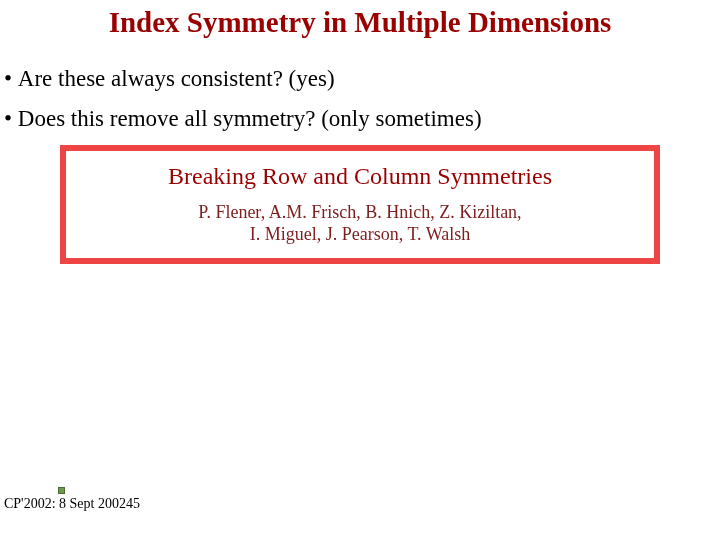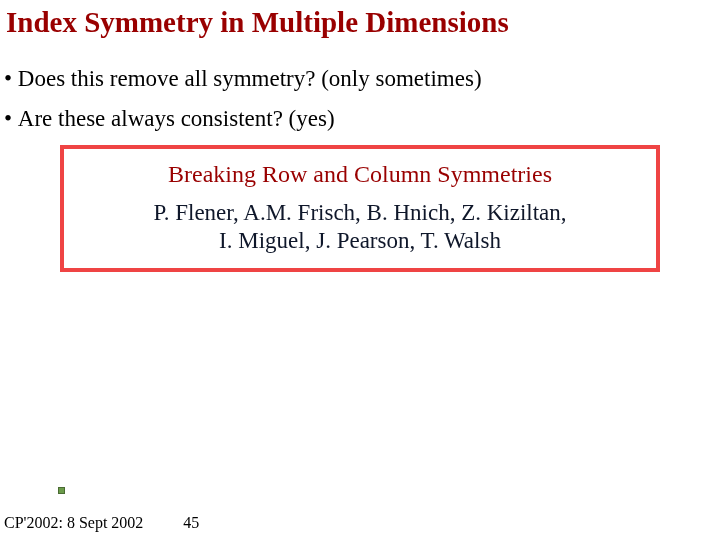--- a/index.html
+++ b/index.html
@@ -15,20 +15,21 @@
   .slide {
     width: 100%;
     height: 100%;
     position: relative;
     padding: 0;
   }
   .title {
     font-size: 29px;
     font-weight: bold;
     color: #990000;
+    text-align: center;
     padding: 6px 6px 10px 6px;
     line-height: 1.15;
   }
   .body-text {
     font-size: 23px;
     color: #000000;
     padding: 14px 6px 0 4px;
     line-height: 1.2;
   }
   .bullets {
@@ -36,56 +37,55 @@
   }
   .bullet {
     font-size: 23px;
     color: #000000;
     line-height: 1.2;
     margin-bottom: 12px;
   }
   .ref-box {
     margin: 6px auto 0 auto;
     width: 600px;
-    border: 4px solid #ef4444;
+    border: 6px solid #ef4444;
     background: #ffffff;
     padding: 10px 10px 12px 10px;
     text-align: center;
   }
   .ref-title {
     font-size: 24px;
     color: #990000;
     line-height: 1.25;
     margin-bottom: 10px;
   }
   .ref-authors {
-    font-size: 23px;
-    color: #0f172a;
+    font-size: 18px;
+    color: #7f1d1d;
     line-height: 1.25;
   }
   .green-square {
     position: absolute;
     left: 58px;
     bottom: 46px;
     width: 7px;
     height: 7px;
     background: #6b9b4a;
     border: 1px solid #4a6b33;
   }
   .footer {
     position: absolute;
-    bottom: 8px;
+    bottom: 28px;
     left: 0;
     width: 100%;
     padding: 0 10px 0 4px;
     display: flex;
     align-items: baseline;
-    font-size: 16px;
+    font-size: 14px;
     color: #000000;
-    gap: 40px;
   }
   .footer-left {
     flex: 0 0 auto;
     white-space: nowrap;
   }
   .footer-center {
     flex: 1 1 auto;
     text-align: center;
     padding: 0 8px;
   }
@@ -96,22 +96,22 @@
 </style>
 </head>
 <body>
 
 <div class="slide">
 
   <div class="title">Index Symmetry in Multiple Dimensions</div>
 
 
   <div class="bullets">
+    <div class="bullet">•&nbsp;<span>Are these always consistent? (yes)</span></div>
     <div class="bullet">• <span>Does this remove all symmetry? (only sometimes)</span></div>
-    <div class="bullet">•&nbsp;<span>Are these always consistent? (yes)</span></div>
   </div>
 
   <div class="ref-box">
     <div class="ref-title">
       <span>Breaking Row and Column Symmetries</span><br>
     </div>
     <div class="ref-authors">
       <span>P. Flener, A.M. Frisch, B. Hnich, Z. Kiziltan,</span><br>
       <span>I. Miguel, J. Pearson, T. Walsh</span>
     </div>

